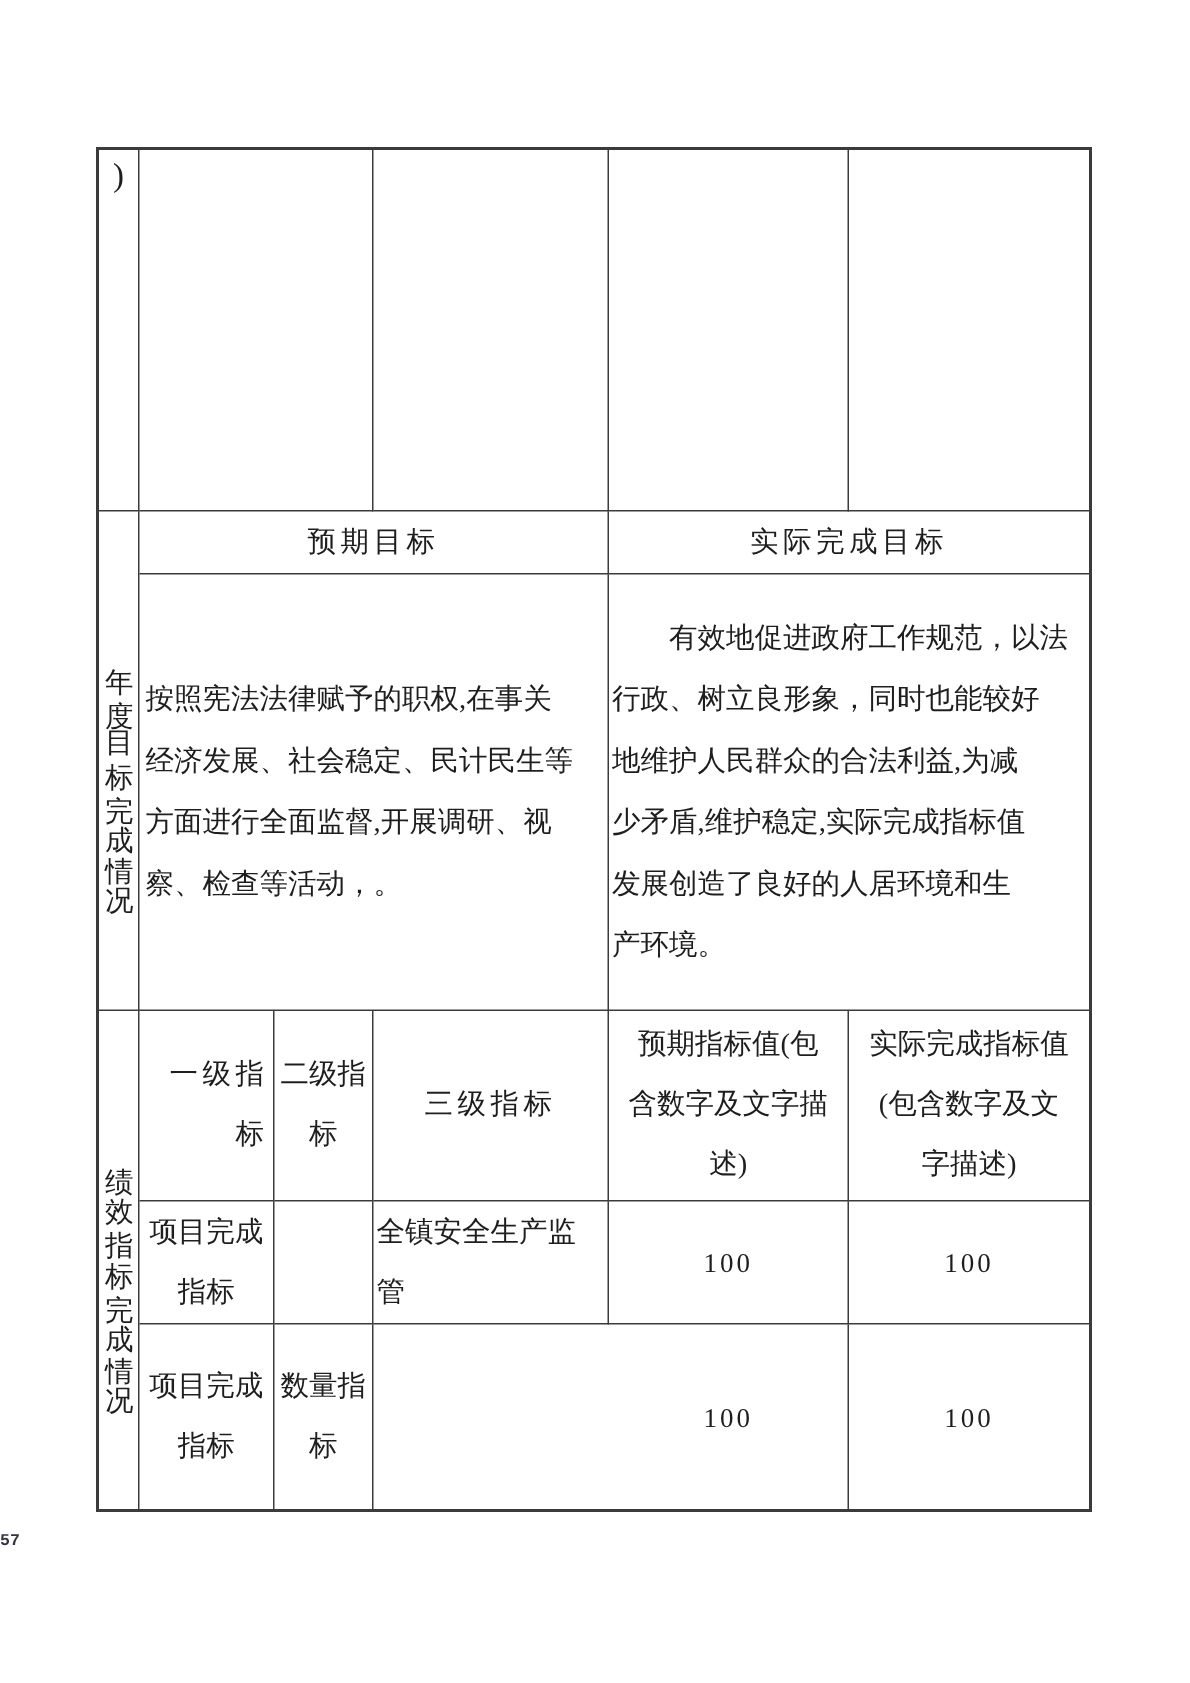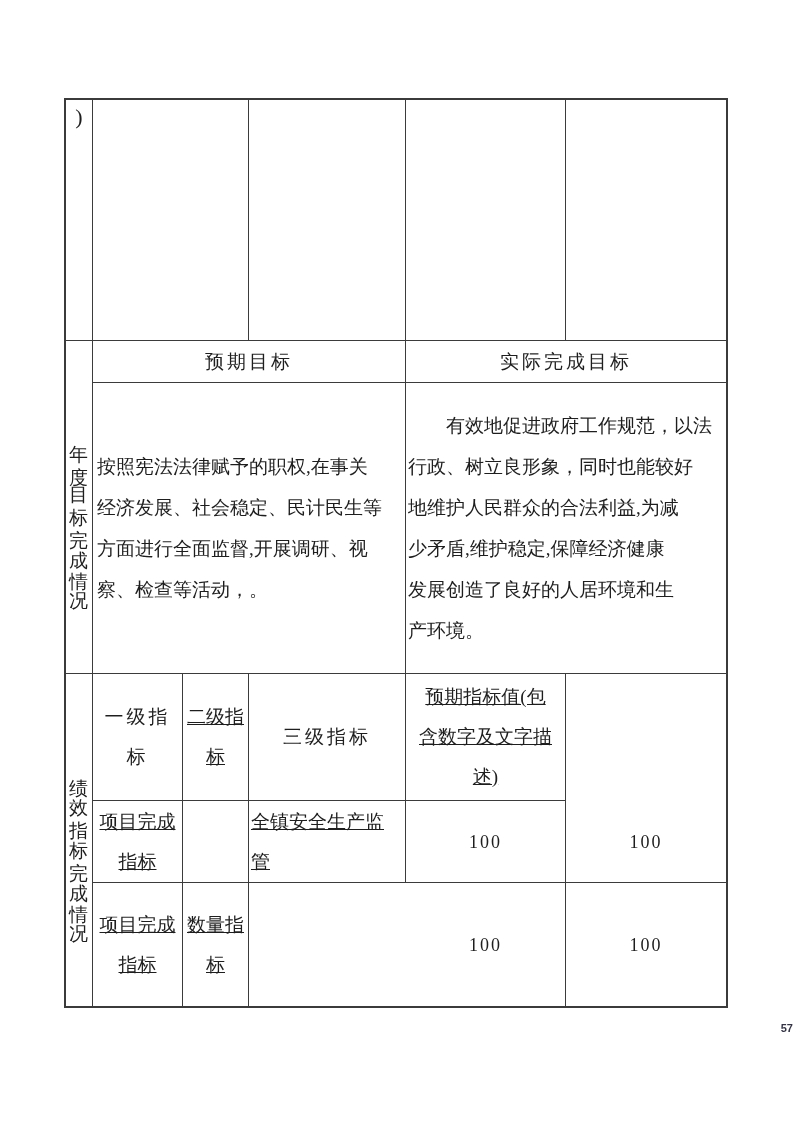--- a/index.html
+++ b/index.html
@@ -34,37 +34,37 @@
     display: flex;
     align-items: center;
     justify-content: center;
     font-size: 19px;
     line-height: 40px;
     text-align: center;
     overflow: hidden;
     padding: 0 3px;
     box-sizing: border-box;
   }
-  .pre { white-space: pre-line; text-decoration: underline; }
+  .pre { white-space: pre-line; }
   .hdr-spaced { letter-spacing: 3px; }
   .num { letter-spacing: 2px; font-size: 18px; }
 
   
   .a0 { grid-area: 1/1/2/2; align-items: flex-start; padding-top: 6px; font-size: 22px; line-height: 1; }
   .a1 { grid-area: 1/2/2/4; }
   .a2 { grid-area: 1/4/2/5; }
   .a3 { grid-area: 1/5/2/6; }
   .a4 { grid-area: 1/6/2/7; border-right: none; }
   .b0 { grid-area: 2/1/4/2; padding: 0; }
   .b1 { grid-area: 2/2/3/5; }
   .b2 { grid-area: 2/5/3/7; border-right: none; }
   .c1 { grid-area: 3/2/4/5; padding: 0 2px; justify-content: flex-end; }
   .c2 { grid-area: 3/5/4/7; border-right: none; padding: 0 2px; }
   .d0 { grid-area: 4/1/7/2; border-bottom: none; padding: 0; }
-  .d1 { grid-area: 4/2/5/3; }
+  .d1 { grid-area: 4/2/5/3; text-align: right; }
   .d2 { grid-area: 4/3/5/4; }
   .d3 { grid-area: 4/4/5/5; }
   .d4 { grid-area: 4/5/5/6; }
   .d5 { grid-area: 4/6/5/7; border-right: none; }
   .e1 { grid-area: 5/2/6/3; }
   .e2 { grid-area: 5/3/6/4; }
   .e3 { grid-area: 5/4/6/5; padding: 0 2px; justify-content: flex-end; }
   .e4 { grid-area: 5/5/6/6; }
   .e5 { grid-area: 5/6/6/7; border-right: none; }
   .f1 { grid-area: 6/2/7/3; border-bottom: none; }
@@ -93,22 +93,22 @@
   }
   .para-left { padding-left: 2px; }
 
   .left-align { text-align: left; width: 100%; }
 
   .page-number {
     position: absolute;
     left: 0;
     top: 1022px;
     width: 793px;
-    text-align: right;
-    font-family: Liberation Sans, sans-serif;
+    text-align: left;
+    font-family: Liberation Mono, monospace;
     font-size: 11px;
     font-weight: bold;
     color: #333344;
   }
 </style>
 </head>
 <body>
 
 <div class="page">
 
@@ -131,35 +131,38 @@
     <div class="cell c1">
       <span class="para para-left">按照宪法法律赋予的职权,在事关
 经济发展、社会稳定、民计民生等
 方面进行全面监督,开展调研、视
 察、检查等活动，。</span>
     </div>
     <div class="cell c2">
       <span class="para">　　有效地促进政府工作规范，以法
 行政、树立良形象，同时也能较好
 地维护人民群众的合法利益,为减
-少矛盾,维护稳定,保障经济健康
+少矛盾,维护稳定,实际完成指标值
 发展创造了良好的人居环境和生
 产环境。</span>
     </div>
 
     <div class="cell d0">
       <span class="vtext">绩效指标完成情况</span>
     </div>
     <div class="cell d1 hdr-spaced">一级指标</div>
     <div class="cell d2 pre">二级指
 标</div>
     <div class="cell d3 hdr-spaced">三级指标</div>
     <div class="cell d4 pre">预期指标值(包
 含数字及文字描
 述)</div>
+    <div class="cell d5 pre">实际完成指标值
+(包含数字及文
+字描述)</div>
 
     <div class="cell e1 pre">项目完成
 指标</div>
     <div class="cell e2 pre"></div>
     <div class="cell e3">
       <span class="pre left-align">全镇安全生产监
 管</span>
     </div>
     <div class="cell e4 num">100</div>
     <div class="cell e5 num">100</div>

